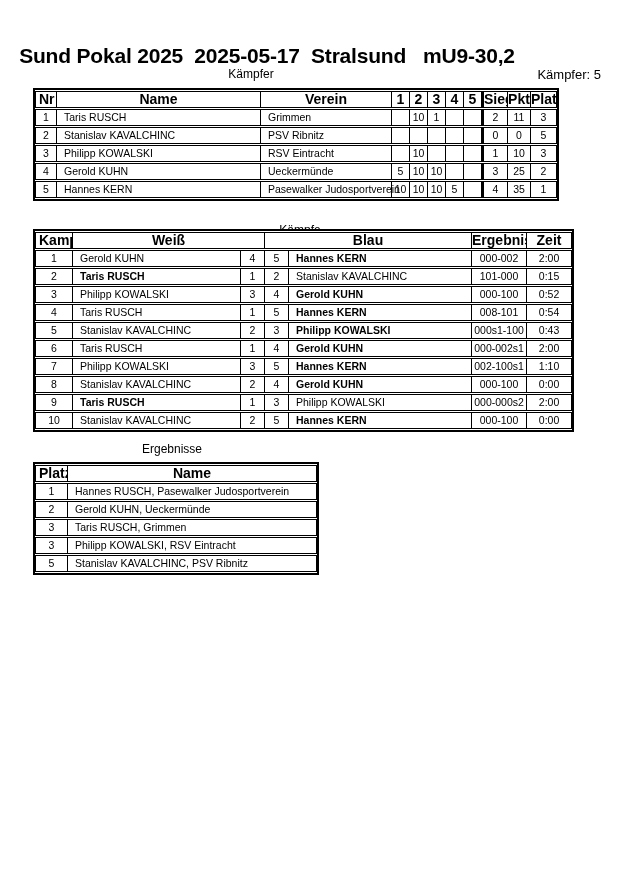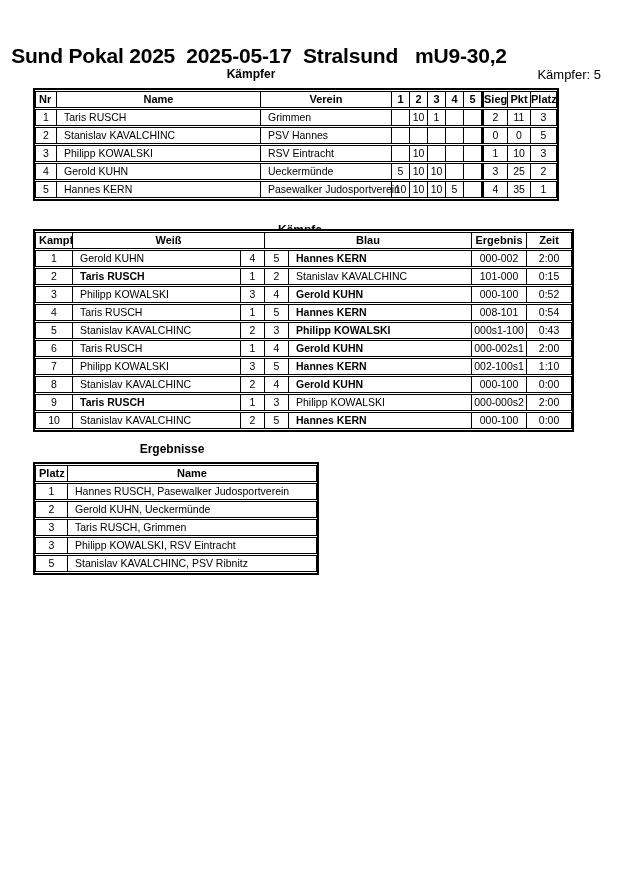--- a/index.html
+++ b/index.html
@@ -3,27 +3,27 @@
 <meta charset="utf-8">
 <style>
   html, body { margin:0; padding:0; }
   body {
     width:630px; height:891px;
     background:#ffffff; color:#000000;
     font-family:"Liberation Sans", sans-serif;
     position:relative; overflow:hidden;
   }
   .doc-title {
-    position:absolute; top:45px; left:8px; width:502px;
+    position:absolute; top:45px; left:16px; width:502px;
     text-align:center; font-weight:bold; font-size:21px; line-height:22px;
     white-space:pre; letter-spacing:-0.2px;
   }
   .sec-title {
     position:absolute; width:200px; text-align:center;
-    font-weight:bold; font-size:12px; line-height:13px;
+    font-weight:normal; font-size:12px; line-height:13px;
   }
   #lbl-kaempfer   { top:68px;  left:151px; }
   #lbl-kaempfe    { top:210px; left:200px;margin-top:14px; }
   #lbl-ergebnisse { top:443px; left:72px; }
   .count-label {
     position:absolute; top:70px; left:471px; width:130px;
     text-align:right; font-size:13px; line-height:10px;
   }
   .tbl {
     position:absolute; border:2px solid #000; background:#fff;
@@ -39,21 +39,21 @@
   #t2 table { width:537px; }
   #t3 table { width:282px; }
   td {
     border:solid #000; border-width:1px 1px 1px 0;
     height:15px; line-height:15px;
     font-size:10.5px; padding:0;
     overflow:hidden; white-space:nowrap;
     vertical-align:middle;
   }
   td:first-child { border-left-width:1px; }
-  tr.hdr td { font-weight:bold; font-size:11px; }
+  tr.hdr td { font-weight:bold; font-size:14px; }
   .c  { text-align:center; }
   .l  { text-align:left; padding-left:7px; }
   .hl { text-align:left; padding-left:3px; }
   .bl2 { border-left:2px solid #000; }
   .ovf { overflow:visible;margin-top:28px; }
 </style>
 </head>
 <body>
 
 <div class="doc-title">Sund Pokal 2025  2025-05-17  Stralsund   mU9-30,2</div>
@@ -98,21 +98,21 @@
   <td class="c">1</td>
   <td class="c"></td>
   <td class="c"></td>
   <td class="c bl2">2</td>
   <td class="c">11</td>
   <td class="c">3</td>
 </tr>
 <tr>
   <td class="c">2</td>
   <td class="l">Stanislav KAVALCHINC</td>
-  <td class="l">PSV Hannes</td>
+  <td class="l">PSV Ribnitz</td>
   <td class="c"></td>
   <td class="c"></td>
   <td class="c"></td>
   <td class="c"></td>
   <td class="c"></td>
   <td class="c bl2">0</td>
   <td class="c">0</td>
   <td class="c">5</td>
 </tr>
 <tr>

